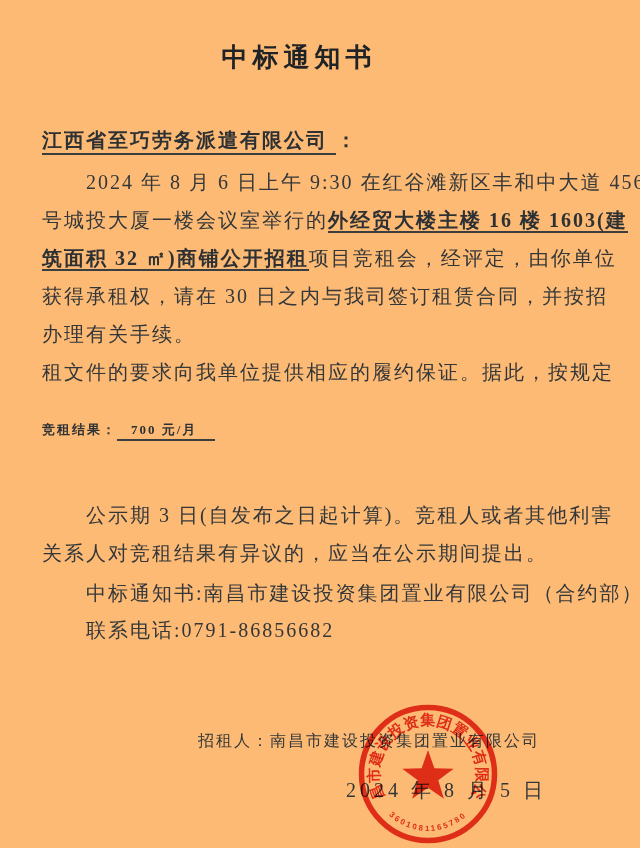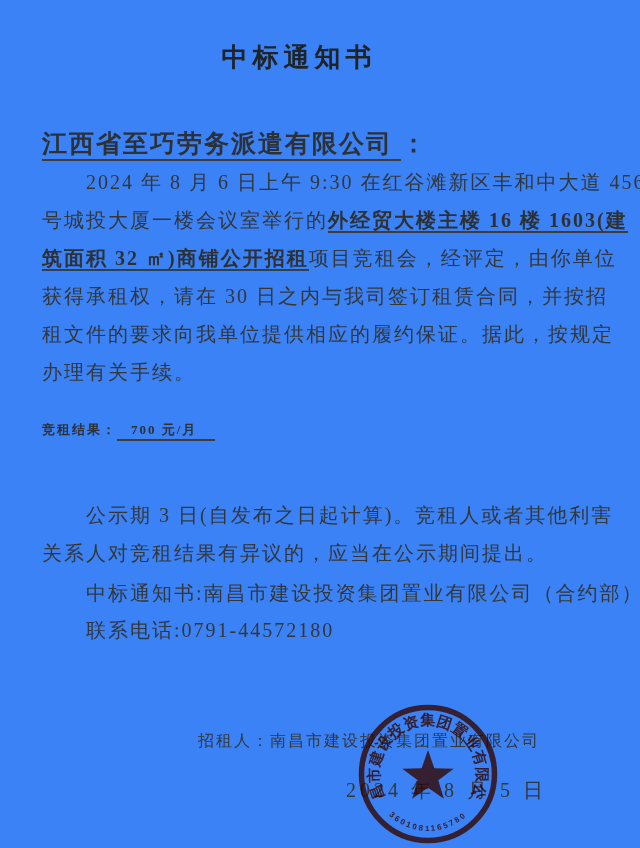--- a/index.html
+++ b/index.html
@@ -1,37 +1,37 @@
 <!DOCTYPE html>
 <html><head>
 <meta charset="utf-8">
 <style>
   html, body { margin: 0; padding: 0; background: #ffffff; }
   .page {
     position: relative;
     width: 640px;
     height: 848px;
-    background: #3b82f6;
+    background: #fdba74;
     overflow: hidden;
     font-family: "Liberation Serif", "DejaVu Serif", serif;
     color: #33373a;
   }
   .doc-title {
     position: absolute;
     top: 40px; left: 0; right: 42px;
     text-align: center;
     font-size: 26px;
     font-weight: 700;
     letter-spacing: 5px;
     color: #1f2326;
   }
   .addressee {
     position: absolute;
     top: 127px; left: 42px;
-    font-size: 25px;
+    font-size: 20px;
     font-weight: 700;
     letter-spacing: 2px;
     color: #2d3134;
   }
   .addressee .u-name {
     border-bottom: 2px solid #3a3e41;
     padding-right: 8px;
     padding-bottom: 2px;
   }
   .body-para {
@@ -116,36 +116,36 @@
 
   <div class="addressee">
     <span class="u-name">江西省至巧劳务派遣有限公司</span><span>：</span>
   </div>
 
   <div class="body-para para1">
     <div class="indent">2024 年 8 月 6 日上午 9:30 在红谷滩新区丰和中大道 456</div>
     <div><span>号城投大厦一楼会议室举行的</span><span class="bu">外经贸大楼主楼 16 楼 1603(建</span></div>
     <div><span class="bu">筑面积 32 ㎡)商铺公开招租</span><span>项目竞租会，经评定，由你单位</span></div>
     <div>获得承租权，请在 30 日之内与我司签订租赁合同，并按招</div>
+    <div>办理有关手续。</div>
     <div>租文件的要求向我单位提供相应的履约保证。据此，按规定</div>
-    <div>办理有关手续。</div>
   </div>
 
   <div class="result-line">
     <span>竞租结果：</span><span class="u-value">700 元/月</span>
   </div>
 
   <div class="body-para para2">
     <div class="indent">公示期 3 日(自发布之日起计算)。竞租人或者其他利害</div>
     <div>关系人对竞租结果有异议的，应当在公示期间提出。</div>
   </div>
 
   <div class="supervisor-line">中标通知书:南昌市建设投资集团置业有限公司（合约部）</div>
 
-  <div class="phone-line">联系电话:0791-44572180</div>
+  <div class="phone-line">联系电话:0791-86856682</div>
 
   <div class="lessor-line">
     <span>招租人：</span><span>南昌市建设投资集团置业有限公司</span>
   </div>
 
   <div class="date-line">2024 年 8 月 5 日</div>
 
   <svg class="seal" viewBox="-75 -75 150 150" xmlns="http://www.w3.org/2000/svg">
     <circle cx="0" cy="0" r="66.5" fill="none" stroke-width="5.5" stroke="#dd2315"></circle>
     <path id="sealTopArc" d="M -46.1 16.8 A 49 49 0 1 1 46.1 16.8" fill="none"></path>

